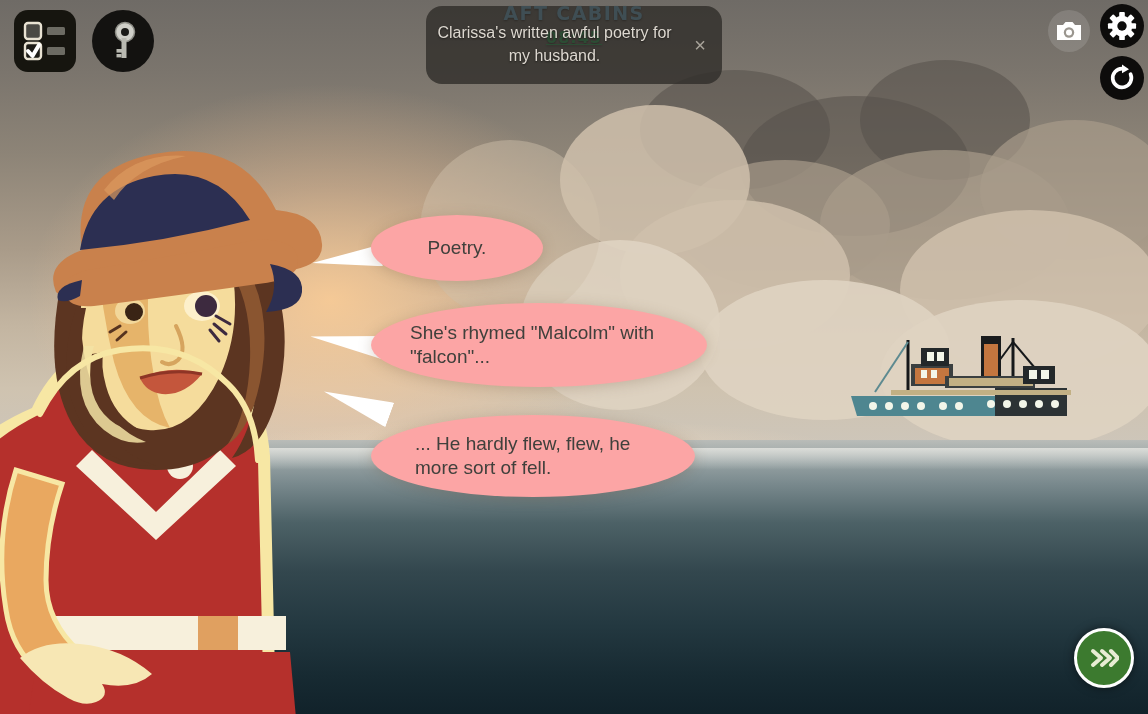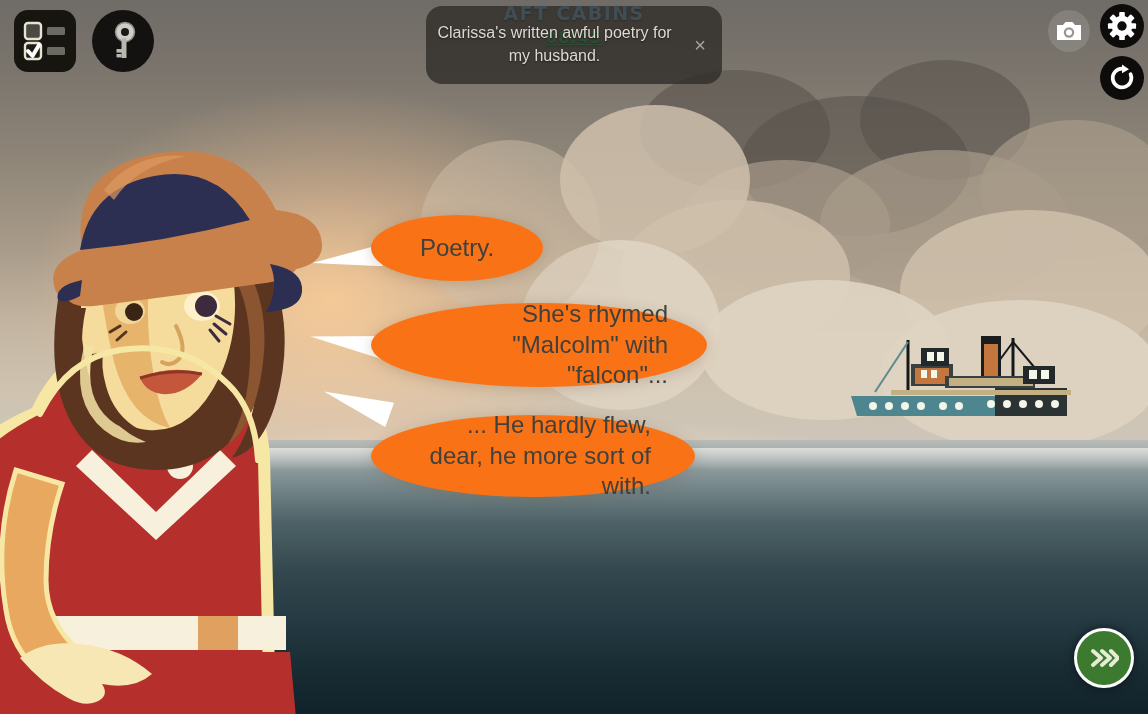--- a/index.html
+++ b/index.html
@@ -121,27 +121,27 @@
   .toast-close {
     width: 36px; flex: 0 0 36px; text-align: center;
     color: #a9a49b; font-size: 20px; line-height: 1;
     cursor: pointer; user-select: none;
     font-family: "Liberation Sans", sans-serif;
   }
 
   
   .bubble {
     position: absolute;
-    background: #f97316;
+    background: #fca5a5;
     border-radius: 50% / 50%;
     display: flex; align-items: center; justify-content: center;
-    text-align: right;
+    text-align: left;
     color: #40403c;
     font-family: "Liberation Sans", sans-serif;
-    font-size: 24px; line-height: 1.28;
+    font-size: 19px; line-height: 1.28;
     box-shadow: 0 2px 14px rgba(120,95,70,0.28);
   }
   .tail {
     position: absolute;
     background: #ffffff;
     clip-path: polygon(100% 0, 100% 100%, 0 52%);
   }
 
   #bubble1 { left: 371px; top: 215px; width: 172px; height: 66px; }
   #tail1   { left: 312px; top: 248px; width: 70px; height: 22px; transform: rotate(-6deg); }
@@ -325,21 +325,21 @@
     <span>Poetry.</span>
   </div>
 
   <div class="tail" id="tail2"></div>
   <div class="bubble" id="bubble2">
     <span style="max-width:258px;">She's rhymed "Malcolm" with "falcon"...</span>
   </div>
 
   <div class="tail" id="tail3"></div>
   <div class="bubble" id="bubble3">
-    <span style="max-width:236px;">... He hardly flew, dear, he more sort of with.</span>
+    <span style="max-width:236px;">... He hardly flew, flew, he more sort of fell.</span>
   </div>
 
   <div class="loc-plate">
     <div class="loc-name">AFT CABINS</div>
     <div class="loc-time">08:45</div>
   </div>
 
   <div class="toast">
     <div class="toast-text">Clarissa's written awful poetry for my husband.</div>
     <div class="toast-close">×</div>

